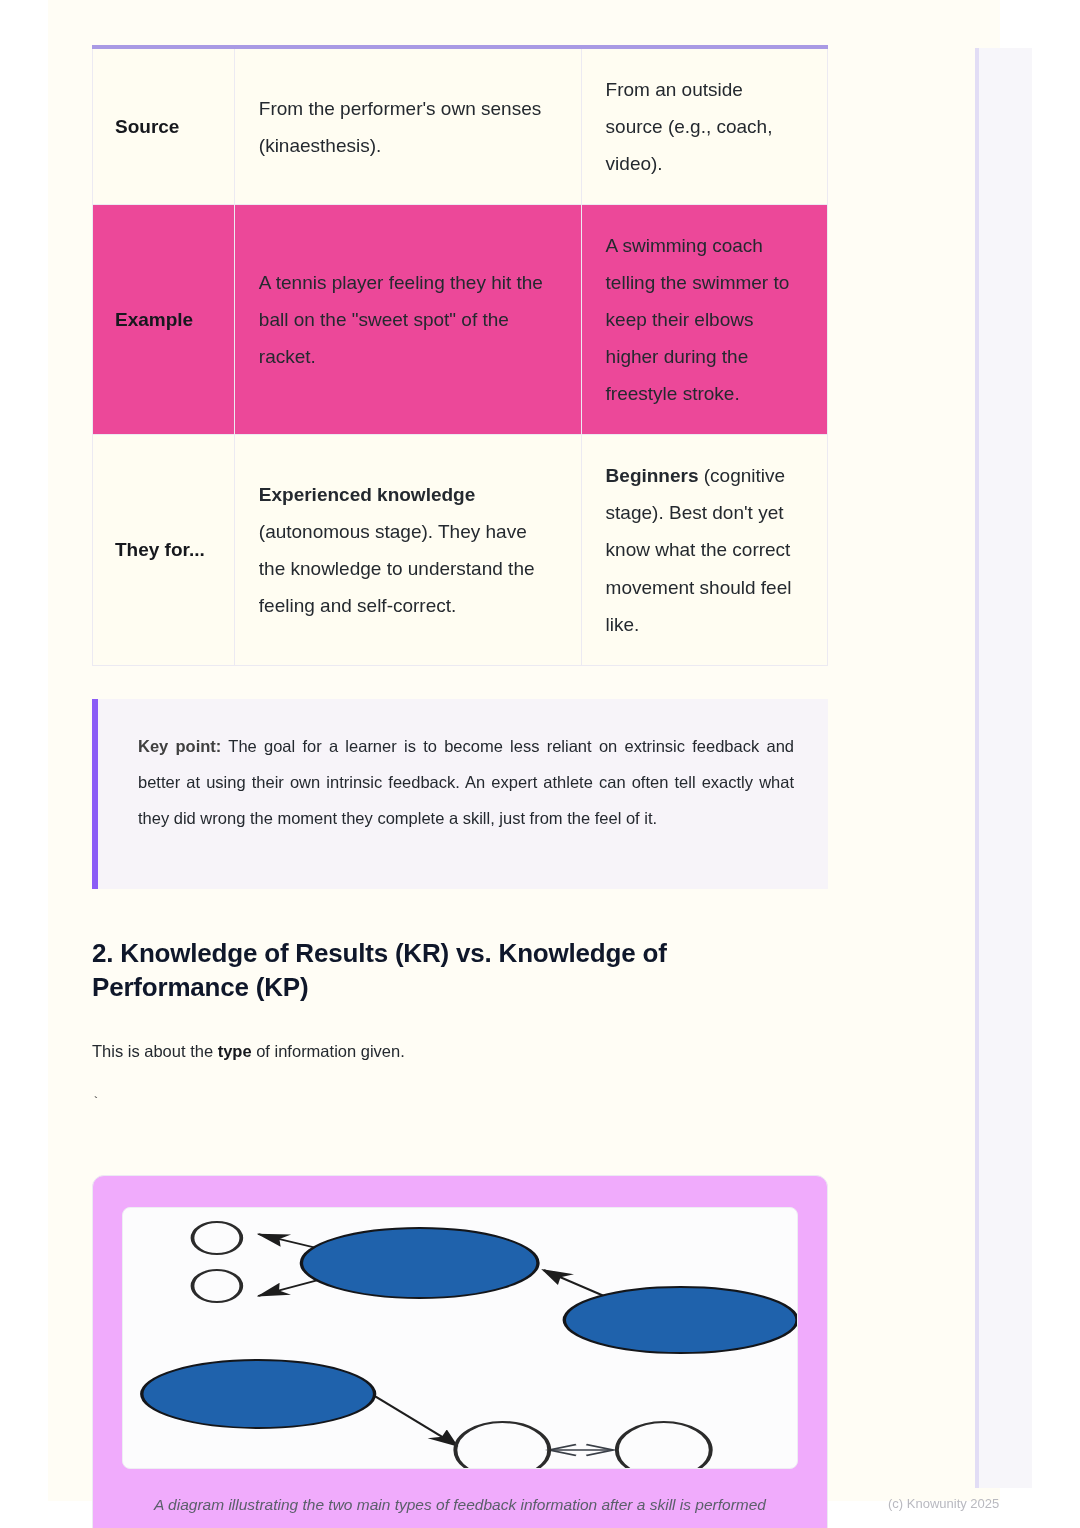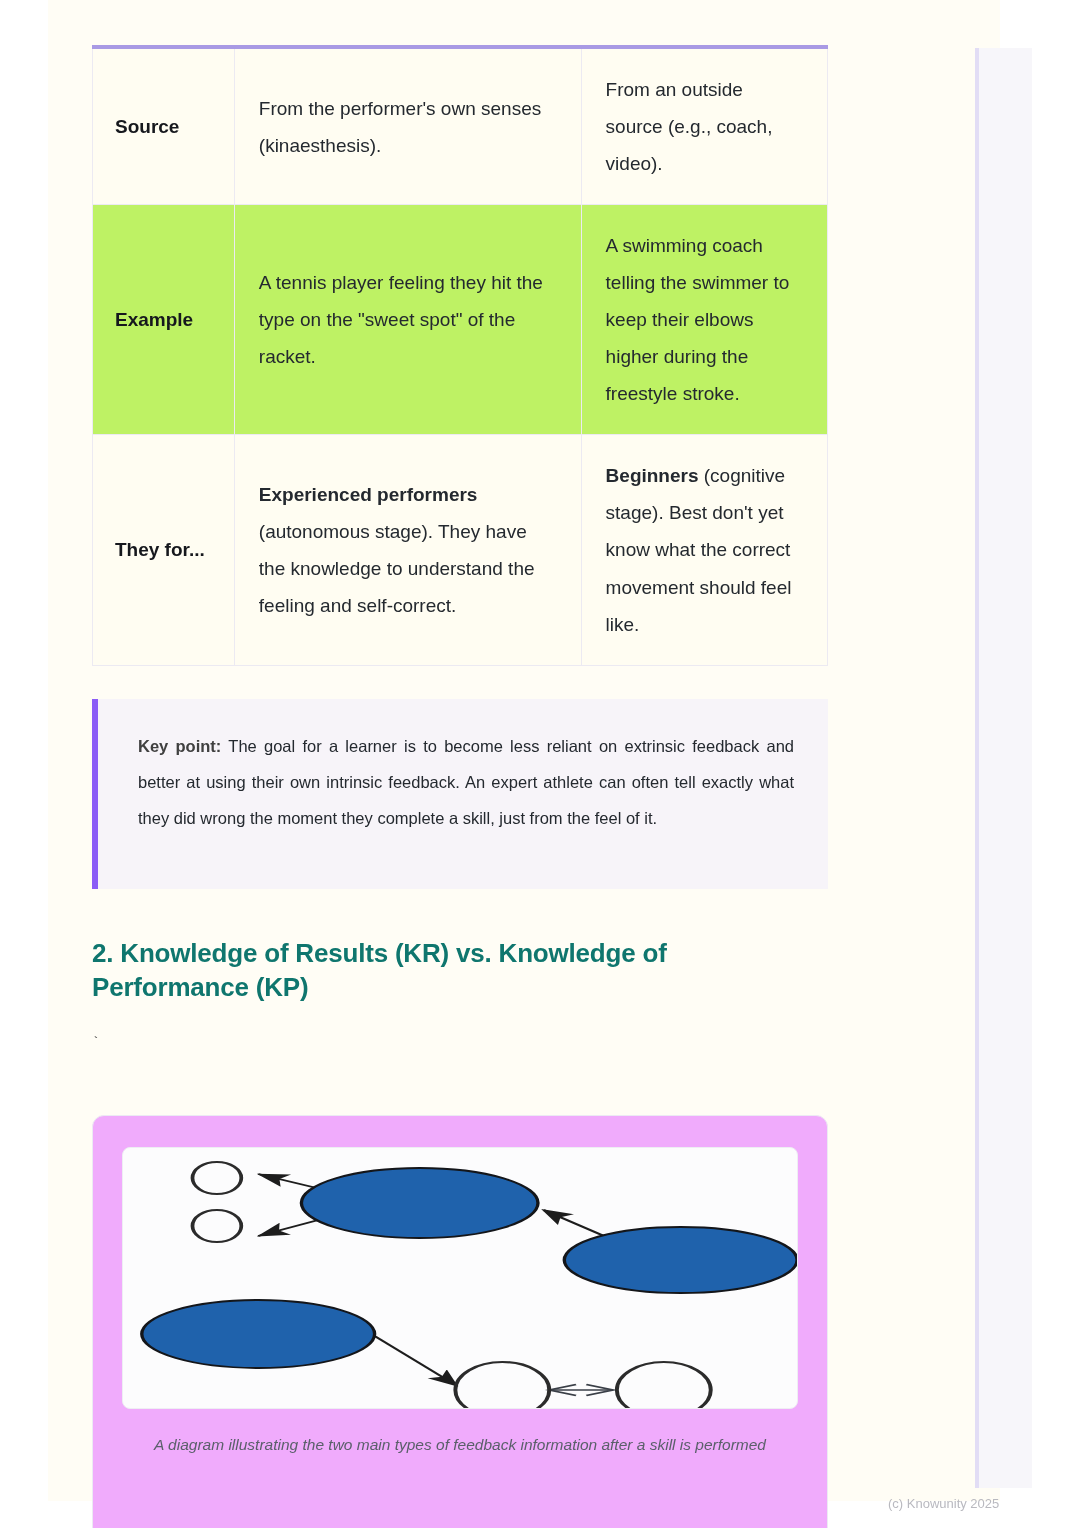--- a/index.html
+++ b/index.html
@@ -49,21 +49,21 @@
   }
   .cmp-table td {
     border: 1px solid #eceaf2;
     padding: 22px 24px;
     vertical-align: middle;
     font-size: 19px;
     line-height: 1.95;
     color: #24292f;
   }
   .cmp-table tr.row-odd td { background: #fffdf2; }
-  .cmp-table tr.row-even td { background: #bef264; }
+  .cmp-table tr.row-even td { background: #ec4899; }
   .cmp-table td.rowhead {
     width: 137px;
     font-weight: bold;
     color: #16181d;
     padding-left: 22px;
     padding-right: 2px;
   }
   .cmp-table td.colb { width: 335px; }
   .cmp-table td.colc { width: 238px; }
   .cmp-table b { font-weight: bold; }
@@ -81,21 +81,21 @@
     min-height: 190px;
   }
   .keypoint b { font-weight: bold; color: #404040; }
 
   
   h2.section-heading {
     margin: 47px 0 0 0;
     font-size: 26px;
     line-height: 1.33;
     font-weight: bold;
-    color: #0f766e;
+    color: #0f172a;
     letter-spacing: -0.2px;
   }
   p.lead {
     margin: 32px 0 0 0;
     font-size: 16.5px;
     color: #24292f;
     line-height: 1.7;
   }
   p.lead b { font-weight: bold; color: #16181d; }
   .tick-stray {
@@ -155,37 +155,38 @@
 
   <table class="cmp-table">
     <tbody>
       <tr class="row-odd">
         <td class="rowhead">Source</td>
         <td class="colb">From the performer's own senses (kinaesthesis).</td>
         <td class="colc">From an outside source (e.g., coach, video).</td>
       </tr>
       <tr class="row-even">
         <td class="rowhead">Example</td>
-        <td class="colb">A tennis player feeling they hit the type on the "sweet spot" of the racket.</td>
+        <td class="colb">A tennis player feeling they hit the ball on the "sweet spot" of the racket.</td>
         <td class="colc">A swimming coach telling the swimmer to keep their elbows higher during the freestyle stroke.</td>
       </tr>
       <tr class="row-odd">
         <td class="rowhead">They for...</td>
-        <td class="colb"><b>Experienced performers</b><span> (autonomous stage). They have the knowledge to understand the feeling and self-correct.</span></td>
+        <td class="colb"><b>Experienced knowledge</b><span> (autonomous stage). They have the knowledge to understand the feeling and self-correct.</span></td>
         <td class="colc"><b>Beginners</b><span> (cognitive stage). Best don't yet know what the correct movement should feel like.</span></td>
       </tr>
     </tbody>
   </table>
 
   <div class="keypoint">
     <b>Key point:</b><span> The goal for a learner is to become less reliant on extrinsic feedback and better at using their own intrinsic feedback. An expert athlete can often tell exactly what they did wrong the moment they complete a skill, just from the feel of it.</span>
   </div>
 
   <h2 class="section-heading">2. Knowledge of Results (KR) vs. Knowledge of Performance (KP)</h2>
 
+  <p class="lead"><span>This is about the </span><b>type</b><span> of information given.</span></p>
 
   <p class="tick-stray">`</p>
 
   <div class="figure-card">
     <div class="figure-image">
       <svg width="676" height="262" viewBox="0 0 360 262" preserveAspectRatio="none">
         <defs>
           <marker id="ahead" markerWidth="11" markerHeight="11" refX="9.5" refY="4" orient="auto" markerUnits="strokeWidth">
             <path d="M0,0 L10,4 L0,8 L2.2,4 Z" fill="#1d1d1d"></path>
           </marker>

